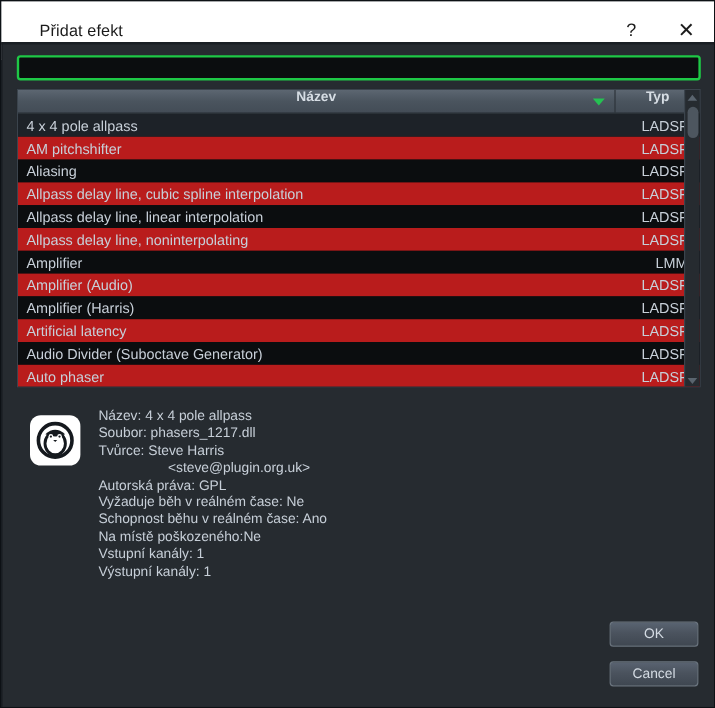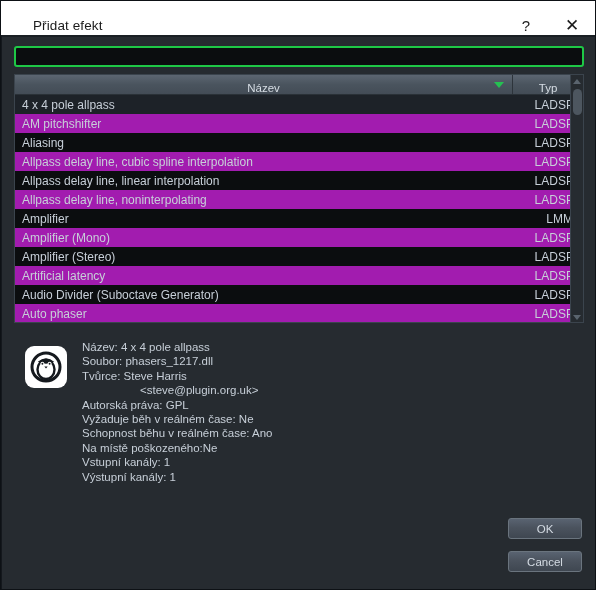--- a/index.html
+++ b/index.html
@@ -100,24 +100,24 @@
   }
   .thead {
     display: flex;
     height: 20px;
     background: linear-gradient(to bottom, #5c6671 0%, #4a545e 50%, #434c56 100%);
     border-bottom: 1px solid #2a3137;
     box-sizing: border-box;
   }
   .th {
     display: flex;
-    align-items: flex-end;
+    align-items: flex-start;
     justify-content: center;
     font-size: 11.5px;
-    font-weight: normal;
+    font-weight: bold;
     color: #d6dde4;
     position: relative;
     box-sizing: border-box;
   }
   .th-name { width: 499px; border-right: 1px solid #2d343b; }
   .th-type { width: 70px; }
   .sort-arrow {
     position: absolute;
     right: 8px;
     top: 50%;
@@ -133,21 +133,21 @@
     overflow: hidden;
   }
   .row {
     display: flex;
     height: 19px;
     align-items: center;
     box-sizing: border-box;
     background: #0b0d0f;
     gap: 36px;
   }
-  .row.alt { background: #a21caf; }
+  .row.alt { background: #b91c1c; }
   .row.selected { background: #1d2228; }
   .cell-name {
     width: 499px;
     padding-left: 7px;
     box-sizing: border-box;
     font-size: 12px;
     color: #c7cfd8;
     white-space: nowrap;
     overflow: hidden;
     text-overflow: ellipsis;
@@ -294,25 +294,25 @@
           </div>
           <div class="row alt">
             <div class="cell-name">Allpass delay line, noninterpolating</div>
             <div class="cell-type">LADSPA</div>
           </div>
           <div class="row">
             <div class="cell-name">Amplifier</div>
             <div class="cell-type">LMMS</div>
           </div>
           <div class="row alt">
-            <div class="cell-name">Amplifier (Mono)</div>
-            <div class="cell-type">LADSPA</div>
-          </div>
-          <div class="row">
-            <div class="cell-name">Amplifier (Stereo)</div>
+            <div class="cell-name">Amplifier (Audio)</div>
+            <div class="cell-type">LADSPA</div>
+          </div>
+          <div class="row">
+            <div class="cell-name">Amplifier (Harris)</div>
             <div class="cell-type">LADSPA</div>
           </div>
           <div class="row alt">
             <div class="cell-name">Artificial latency</div>
             <div class="cell-type">LADSPA</div>
           </div>
           <div class="row">
             <div class="cell-name">Audio Divider (Suboctave Generator)</div>
             <div class="cell-type">LADSPA</div>
           </div>

